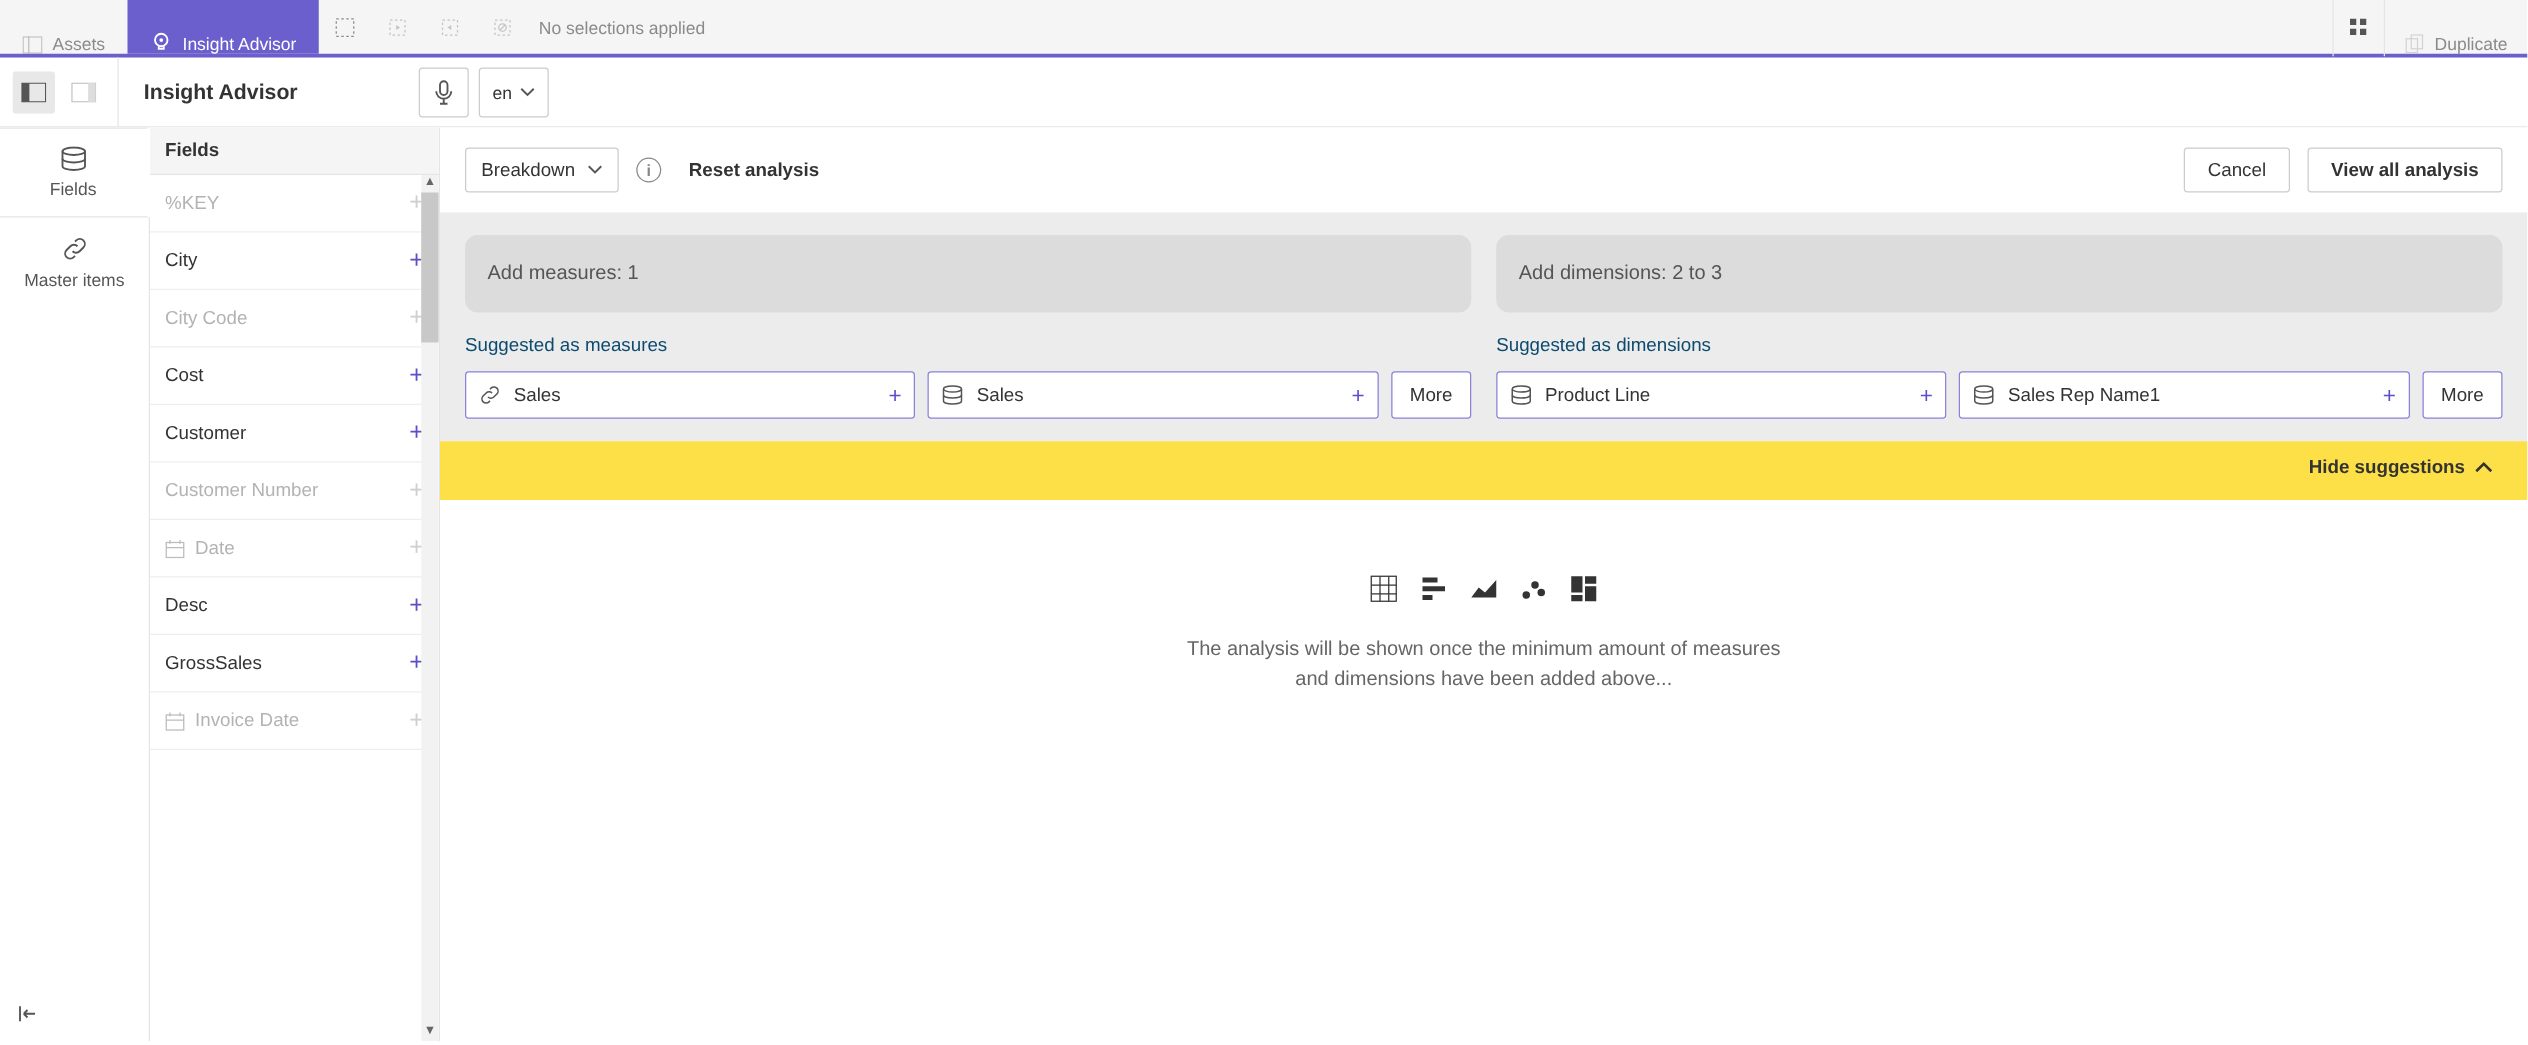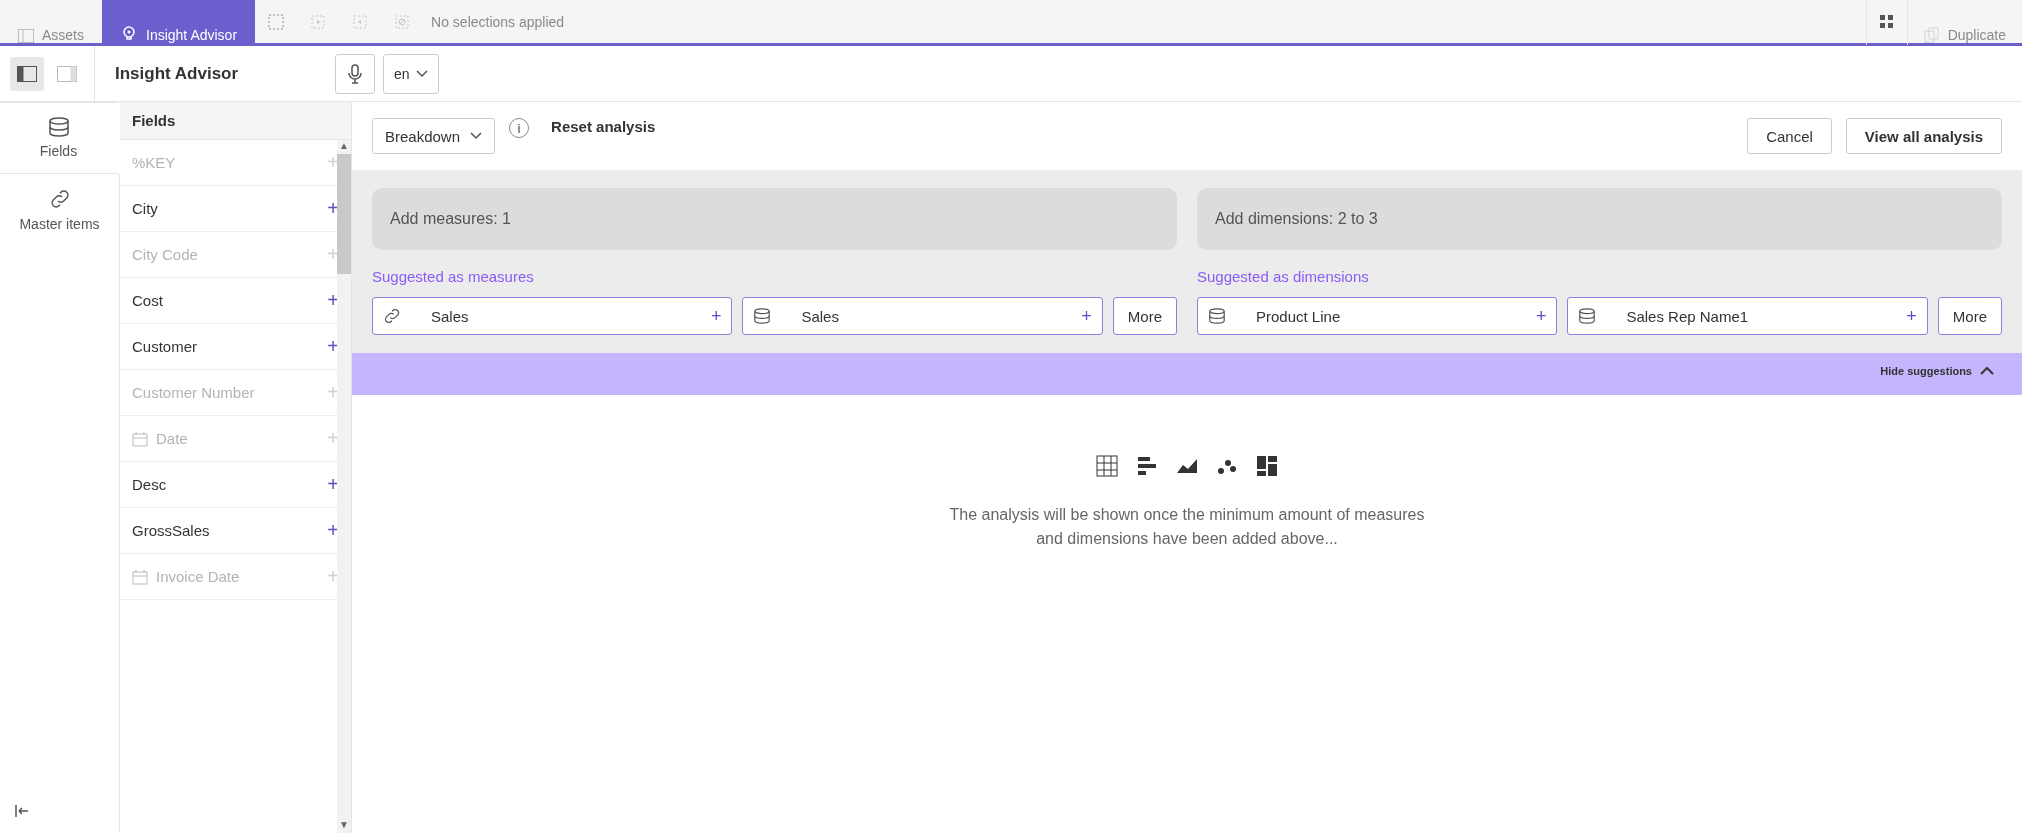--- a/index.html
+++ b/index.html
@@ -48,39 +48,39 @@
   .field-row.dim span.label{ color:#b3b3b3;align-items:center; }
   .field-row .label { font-size:15px; display:flex; align-items:center; gap:8px; }
   .field-row .plus { color:#5b4ec9; font-size:20px; }
   .field-row.dim .plus { color:#cfcfcf; }
   .scroll-track { position:absolute; right:0; top:0; width:14px; height:100%; background:#f2f2f2; }
   .scroll-thumb { position:absolute; right:0; width:14px; background:#c8c8c8; }
   .scroll-arrow { position:absolute; right:0; width:14px; height:14px; font-size:10px; color:#666; text-align:center; }
 
   
   .canvas { flex:1; display:flex; flex-direction:column; background:#fff; }
-  .ctl-row { display:flex; padding:16px 20px; gap:14px; }
+  .ctl-row { display:flex; align-items:center; padding:16px 20px; gap:14px; }
   .dropdown { border:1px solid #ccc; border-radius:3px; height:36px; display:flex; align-items:center; padding:0 12px; gap:10px; font-size:15px; }
   .info-circle { width:20px; height:20px; border:1.5px solid #888; border-radius:50%; color:#888; font-size:13px; font-weight:700; display:flex; align-items:center; justify-content:center; }
   .reset { font-weight:600; font-size:15px; padding:0 8px; }
   .ctl-spacer { flex:1; }
   .btn { border:1px solid #ccc; border-radius:3px; height:36px; padding:0 18px; font-size:15px; display:flex; align-items:center; }
   .btn.strong { font-weight:600; }
 
   .slots { display:flex; gap:20px; padding:0 20px; background:#ececec; }
   .slot-col { flex:1; padding:18px 0; }
   .slot-box { background:#dcdcdc; border-radius:10px; padding:22px 18px; font-size:16px; color:#555; margin-bottom:18px; }
-  .sugg-label { font-size:15px; color:#8b5cf6; margin-bottom:12px; }
+  .sugg-label { font-size:15px; color:#0c4a6e; margin-bottom:12px; }
   .chip-row { display:flex; gap:10px; }
   .chip { flex:1; border:1px solid #8882d8; border-radius:3px; height:38px; display:flex; align-items:center; padding:0 10px; gap:10px; background:#fff; min-width:0; }
-  .chip .chip-label { flex:1; font-size:15px; white-space:nowrap; overflow:hidden; text-overflow:ellipsis;margin-left:20px; }
+  .chip .chip-label { flex:1; font-size:15px; white-space:nowrap; overflow:hidden; text-overflow:ellipsis; }
   .chip .chip-plus { color:#5b4ec9; font-size:18px; }
   .chip-more { border:1px solid #8882d8; border-radius:3px; height:38px; padding:0 14px; display:flex; align-items:center; background:#fff; font-size:15px; }
 
-  .hide-sugg { text-align:right; padding:12px 28px 18px; font-size:11px; font-weight:600; background:#c4b5fd; display:flex; justify-content:flex-end; align-items:center; gap:8px; }
+  .hide-sugg { text-align:right; padding:12px 28px 18px; font-size:15px; font-weight:600; background:#fde047; display:flex; justify-content:flex-end; align-items:center; gap:8px; }
 
   .canvas-empty { flex:1; display:flex; flex-direction:column; align-items:center; justify-content:flex-start; padding-top:60px; }
   .viz-icons { display:flex; gap:18px; margin-bottom:26px; }
   .viz-icons svg { width:22px; height:22px; }
   .empty-msg { color:#666; font-size:16px; text-align:center; max-width:480px; line-height:1.5; }
 
   svg { display:block; }
 </style>
 </head>
 <body>

